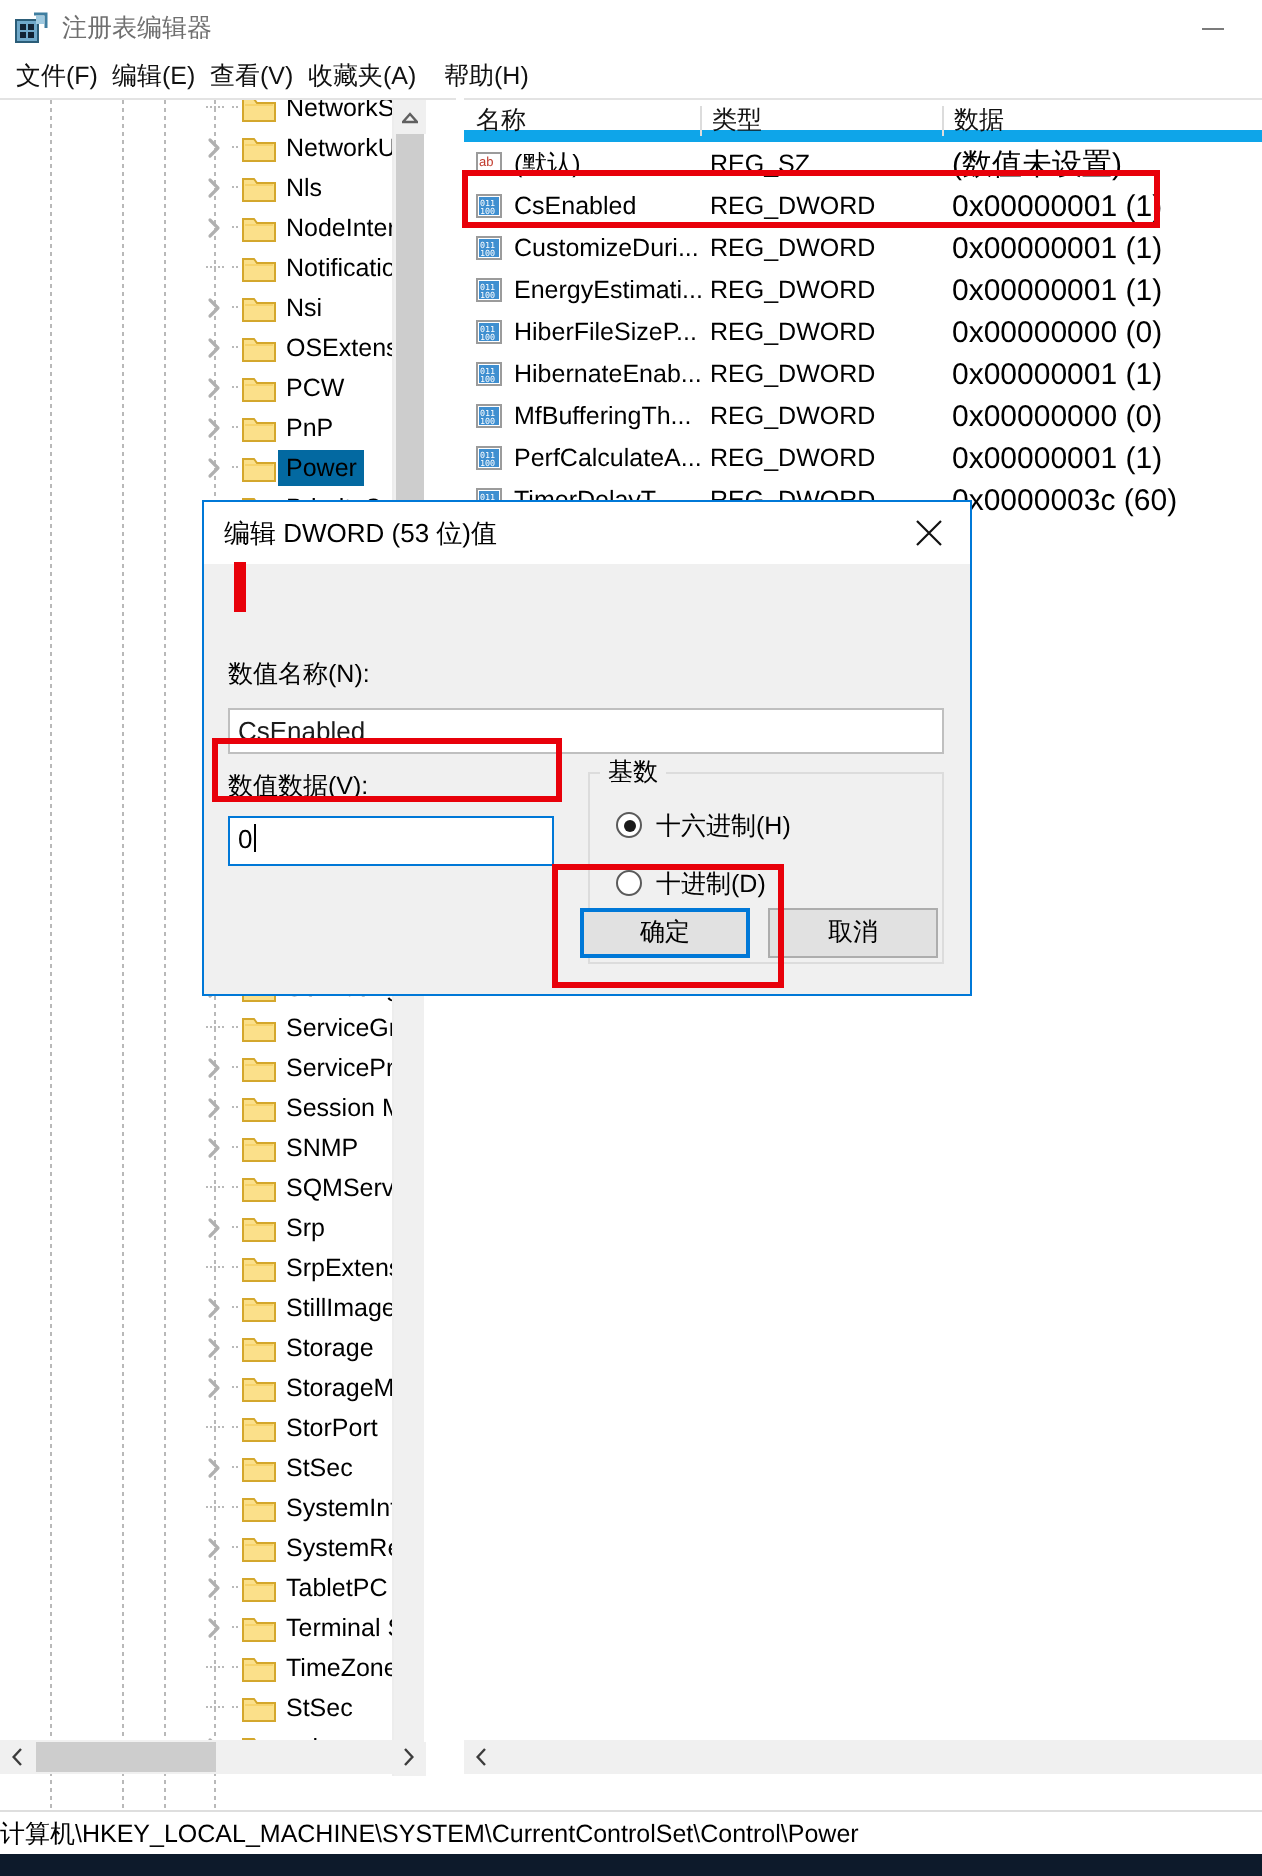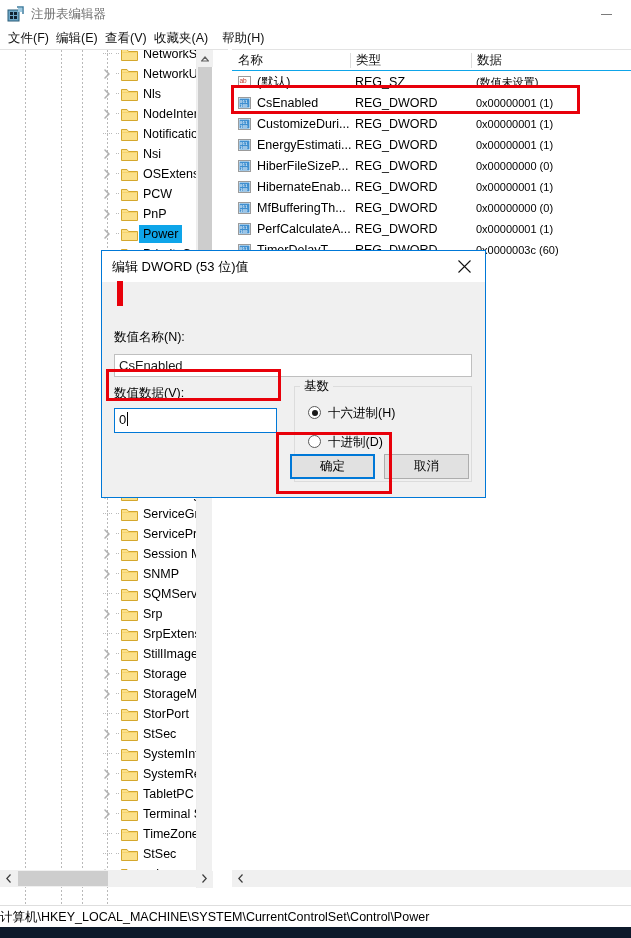--- a/index.html
+++ b/index.html
@@ -34,47 +34,47 @@
   .treeviewport{position:absolute;left:0;top:0;width:212px;height:838px;overflow:hidden;}
   .trow{position:absolute;left:0;height:20px;width:212px;}
   .trow .tw{position:absolute;left:102px;top:4px;width:11px;height:12px;}
   .trow .tw svg{display:block;}
   .trow .dash{position:absolute;left:103px;top:9px;width:9px;height:1px;
     background-image:linear-gradient(to right,#b9b9b9 50%,transparent 50%);background-size:2px 1px;}
   .trow .tdot{position:absolute;left:116px;top:9px;width:4px;height:1px;
     background-image:linear-gradient(to right,#b9b9b9 50%,transparent 50%);background-size:2px 1px;}
   .folder{position:absolute;left:121px;top:3px;width:17px;height:14px;}
   .tlabel{position:absolute;left:143px;top:1px;font-size:12.5px;color:#000;line-height:18px;white-space:nowrap;}
-  .trow.sel .tlabel{background:#0ea5e9;padding:0 4px;margin-left:-4px;}
+  .trow.sel .tlabel{background:#0369a1;padding:0 4px;margin-left:-4px;}
 
   
   .tvscroll{position:absolute;right:16px;top:0;width:16px;height:838px;background:#f0f0f0;border-left:1px solid #ededed;box-sizing:border-box;}
   .tvscroll .arrow{position:absolute;left:0;width:16px;height:17px;background:#f0f0f0;display:flex;align-items:center;justify-content:center;}
   .tvscroll .arrow.up{top:0;}
   .tvscroll .arrow.dn{bottom:0;}
   .tvscroll .thumb{position:absolute;left:1px;width:14px;background:#cdcdcd;}
   
   .thscroll{position:absolute;left:0;bottom:18px;width:212px;height:17px;background:#f0f0f0;}
   .thscroll .harrow{position:absolute;top:0;width:17px;height:17px;display:flex;align-items:center;justify-content:center;}
   .thscroll .harrow.l{left:0;}
   .thscroll .harrow.r{right:0;}
   .thscroll .hthumb{position:absolute;top:1px;left:18px;width:90px;height:15px;background:#cdcdcd;}
 
   .splitter{position:absolute;left:228px;top:0;width:4px;height:856px;background:#fff;}
 
   
   .valpanel{position:absolute;left:232px;top:0;width:399px;height:856px;background:#fff;border-top:1px solid #e3e3e3;box-sizing:border-box;overflow:hidden;}
-  .colhdr{position:absolute;left:0;top:0;width:399px;height:21px;background:#fff;border-bottom:1px solid #0ea5e9;box-sizing:border-box;}
+  .colhdr{position:absolute;left:0;top:0;width:399px;height:21px;background:#fff;border-bottom:6px solid #0ea5e9;box-sizing:border-box;}
   .colhdr .ch{position:absolute;top:2px;font-size:12.5px;color:#111;line-height:17px;white-space:nowrap;}
   .colhdr .cdiv{position:absolute;top:3px;width:1px;height:15px;background:#dcdcdc;}
   .vrow{position:absolute;left:0;width:399px;height:21px;}
   .vicon{position:absolute;left:5px;top:3px;width:15px;height:14px;}
   .vname{position:absolute;left:25px;top:2px;font-size:12.5px;color:#000;line-height:17px;white-space:nowrap;}
   .vtype{position:absolute;left:123px;top:2px;font-size:12.5px;color:#000;line-height:17px;white-space:nowrap;}
-  .vdata{position:absolute;left:244px;top:2px;font-size:11px;color:#000;line-height:17px;white-space:nowrap;}
+  .vdata{position:absolute;left:244px;top:2px;font-size:15px;color:#000;line-height:17px;white-space:nowrap;}
   .vhscroll{position:absolute;left:0;bottom:18px;width:399px;height:17px;background:#f0f0f0;}
   .vhscroll .harrow{position:absolute;top:0;width:17px;height:17px;display:flex;align-items:center;justify-content:center;}
   .vhscroll .harrow.l{left:0;}
 
   
   .statusbar{position:absolute;left:0;top:905px;width:631px;height:22px;background:#fff;border-top:1px solid #dedede;box-sizing:border-box;}
   .statuspath{position:absolute;left:0px;top:3px;font-size:12.5px;color:#000;line-height:17px;white-space:nowrap;}
   .watermark{position:absolute;right:4px;top:1px;font-size:16px;font-weight:bold;color:#c9c9c9;line-height:20px;white-space:nowrap;opacity:.95;
      text-shadow:0 1px 0 #fff;letter-spacing:-0.5px;}
   .taskbar{position:absolute;left:0;top:927px;width:631px;height:11px;background:#0d1a2b;}

